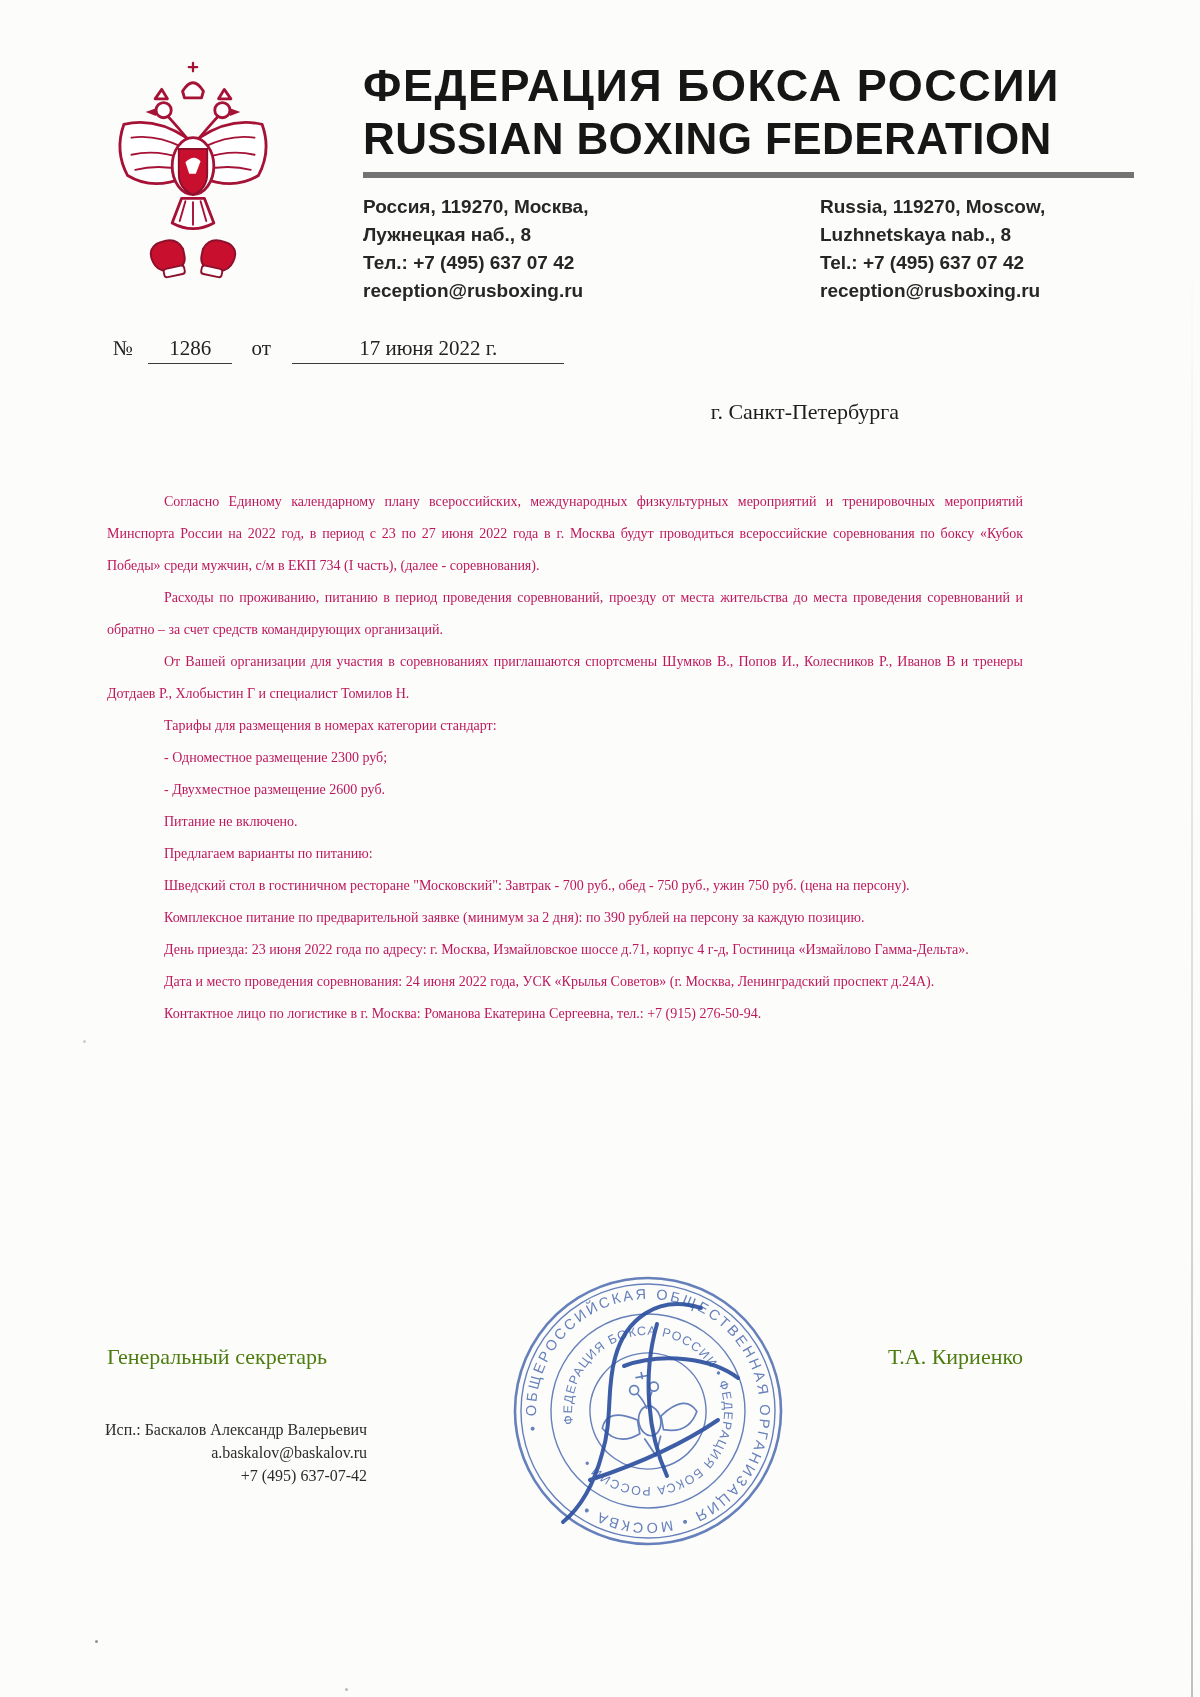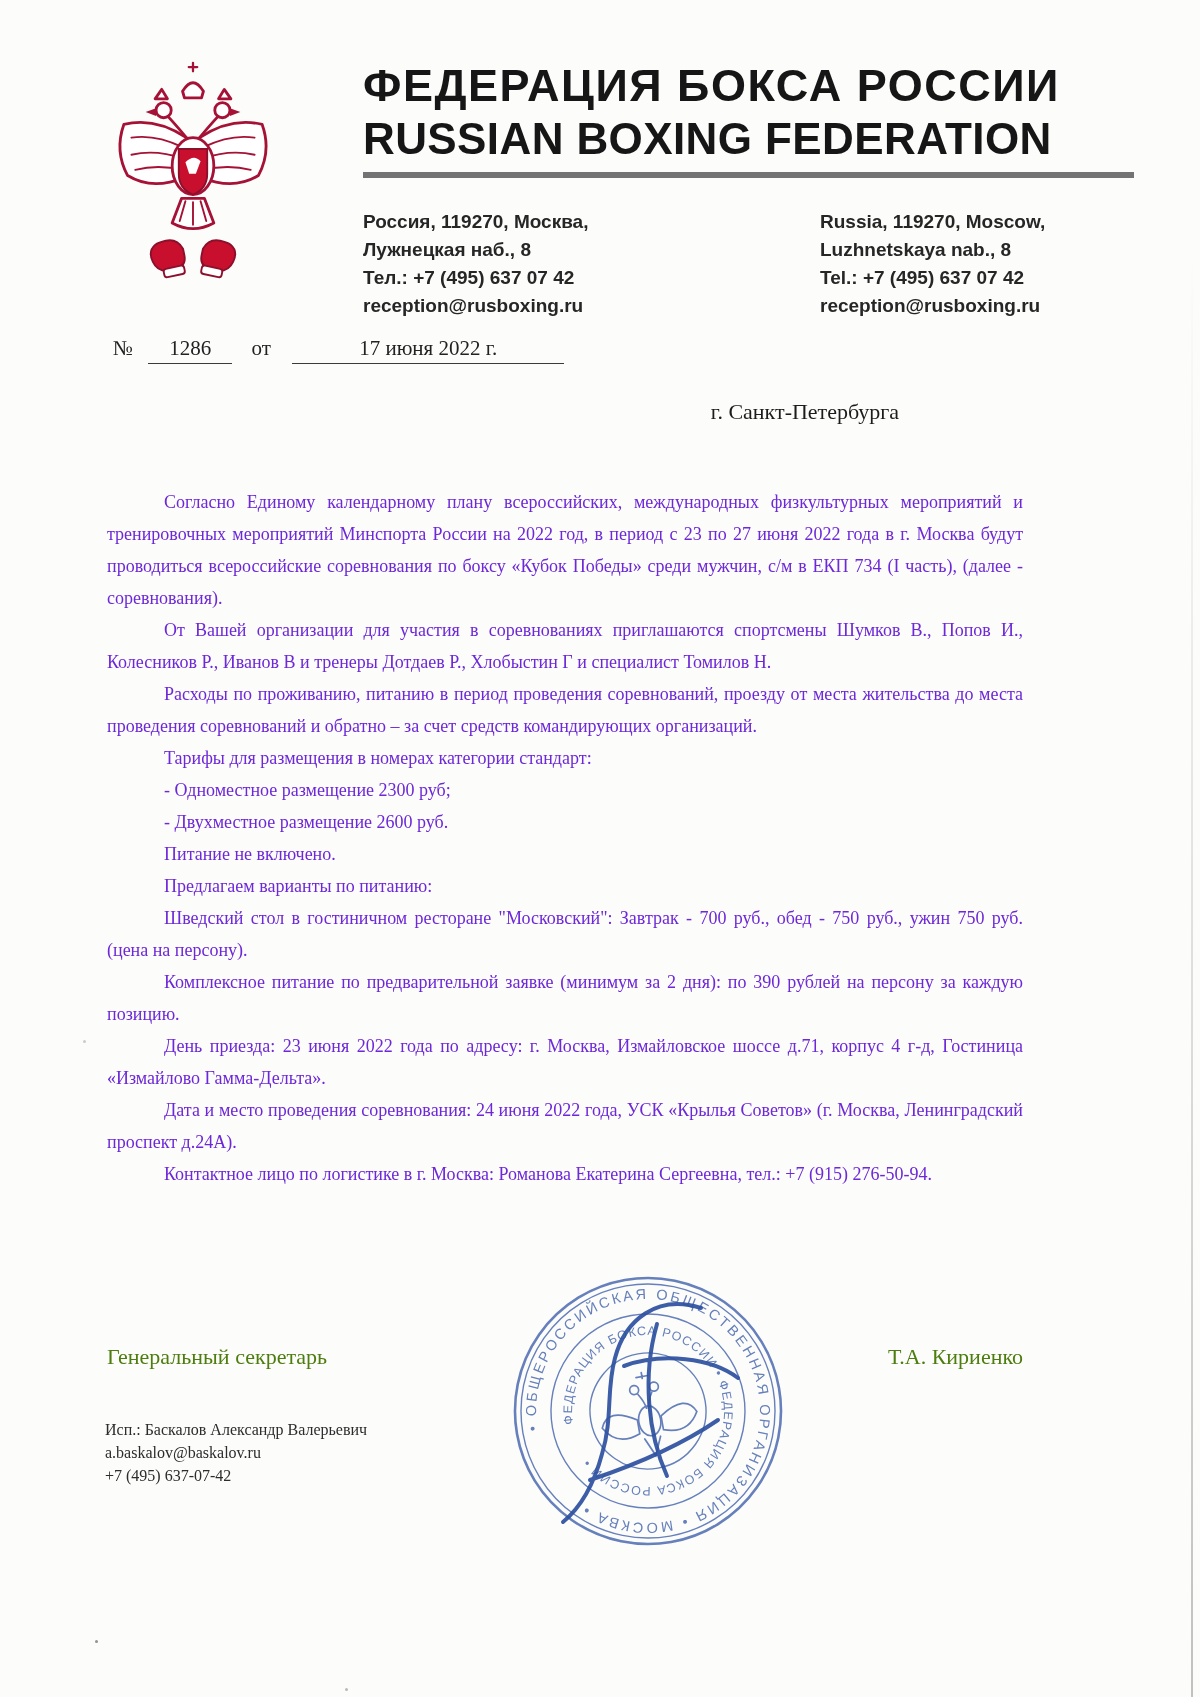--- a/index.html
+++ b/index.html
@@ -35,21 +35,21 @@
   }
   .titles { border-bottom: 6px solid #737373; padding-bottom: 8px; }
   .title-ru {
     font-size: 45px; font-weight: 700; letter-spacing: 1.5px;
     white-space: nowrap; color: #161616;
   }
   .title-en {
     font-size: 44px; font-weight: 700; letter-spacing: .4px;
     white-space: nowrap; margin-top: 2px; color: #161616;
   }
-  .contacts { display: flex; margin-top: 30px; }
+  .contacts { display: flex; margin-top: 15px; }
   .contact-col {
     font-size: 19px; font-weight: 600; line-height: 28px; color: #262626;
   }
   .contact-col.ru { width: 457px; }
 
   
   .ref-line {
     position: absolute; top: 336px; left: 113px;
     font-size: 21px; color: #222;
   }
@@ -63,36 +63,36 @@
 
   
   .recipient {
     position: absolute; top: 396px; left: 585px; width: 440px;
     text-align: center; font-size: 22px; line-height: 31px; color: #1c1c1c;
   }
 
   
   .body-text {
     position: absolute; top: 486px; left: 107px; width: 916px;
-    font-size: 18px; line-height: 32px;
-    text-align: justify; color: #6d28d9;
+    font-size: 14px; line-height: 32px;
+    text-align: justify; color: #be185d;
   }
   .body-text p { text-indent: 57px; margin: 0; }
 
   
   .sign-row {
     position: absolute; top: 1344px; left: 107px; width: 916px;
     display: flex; justify-content: space-between;
     font-size: 22px; color: #4d7c0f;
   }
 
   
   .executor {
     position: absolute; top: 1418px; left: 105px;
-    font-size: 16px; line-height: 23px; color: #2c2c2c;
+    font-size: 16px; line-height: 23px; color: #2c2c2c; text-align: right;
   }
 
   
   .stamp-wrap {
     position: absolute; top: 1268px; left: 505px;
     width: 286px; height: 286px;
   }
   .stamp-wrap svg { width: 100%; height: 100%; }
 
   .speck { position: absolute; width: 3px; height: 3px; border-radius: 50%;
@@ -184,22 +184,22 @@
     <span>от</span>
     <span class="u date">17 июня 2022 г.</span>
   </div>
 
   <div class="recipient">
     <div>г. Санкт-Петербурга</div>
   </div>
 
   <div class="body-text">
     <p>Согласно Единому календарному плану всероссийских, международных физкультурных мероприятий и тренировочных мероприятий Минспорта России на 2022 год, в период с 23 по 27 июня 2022 года в г. Москва будут проводиться всероссийские соревнования по боксу «Кубок Победы» среди мужчин, с/м в ЕКП 734 (I часть), (далее - соревнования).</p>
+    <p>Расходы по проживанию, питанию в период проведения соревнований, проезду от места жительства до места проведения соревнований и обратно – за счет средств командирующих организаций.</p>
     <p>От Вашей организации для участия в соревнованиях приглашаются спортсмены Шумков В., Попов И., Колесников Р., Иванов В и тренеры Дотдаев Р., Хлобыстин Г и специалист Томилов Н.</p>
-    <p>Расходы по проживанию, питанию в период проведения соревнований, проезду от места жительства до места проведения соревнований и обратно – за счет средств командирующих организаций.</p>
     <p>Тарифы для размещения в номерах категории стандарт:</p>
     <p>- Одноместное размещение  2300 руб;</p>
     <p>- Двухместное размещение 2600 руб.</p>
     <p>Питание не включено.</p>
     <p>Предлагаем варианты по питанию:</p>
     <p>Шведский стол в гостиничном ресторане "Московский": Завтрак - 700 руб., обед - 750 руб., ужин 750 руб. (цена на персону).</p>
     <p>Комплексное питание    по предварительной заявке (минимум за 2 дня): по 390 рублей  на персону за каждую позицию.</p>
     <p>День приезда: 23 июня 2022 года по адресу: г. Москва, Измайловское шоссе д.71, корпус 4 г-д, Гостиница «Измайлово Гамма-Дельта».</p>
     <p>Дата и место проведения соревнования: 24 июня 2022 года, УСК «Крылья Советов» (г. Москва, Ленинградский проспект д.24А).</p>
     <p>Контактное лицо по логистике в г. Москва: Романова Екатерина Сергеевна, тел.: +7 (915) 276-50-94.</p>

